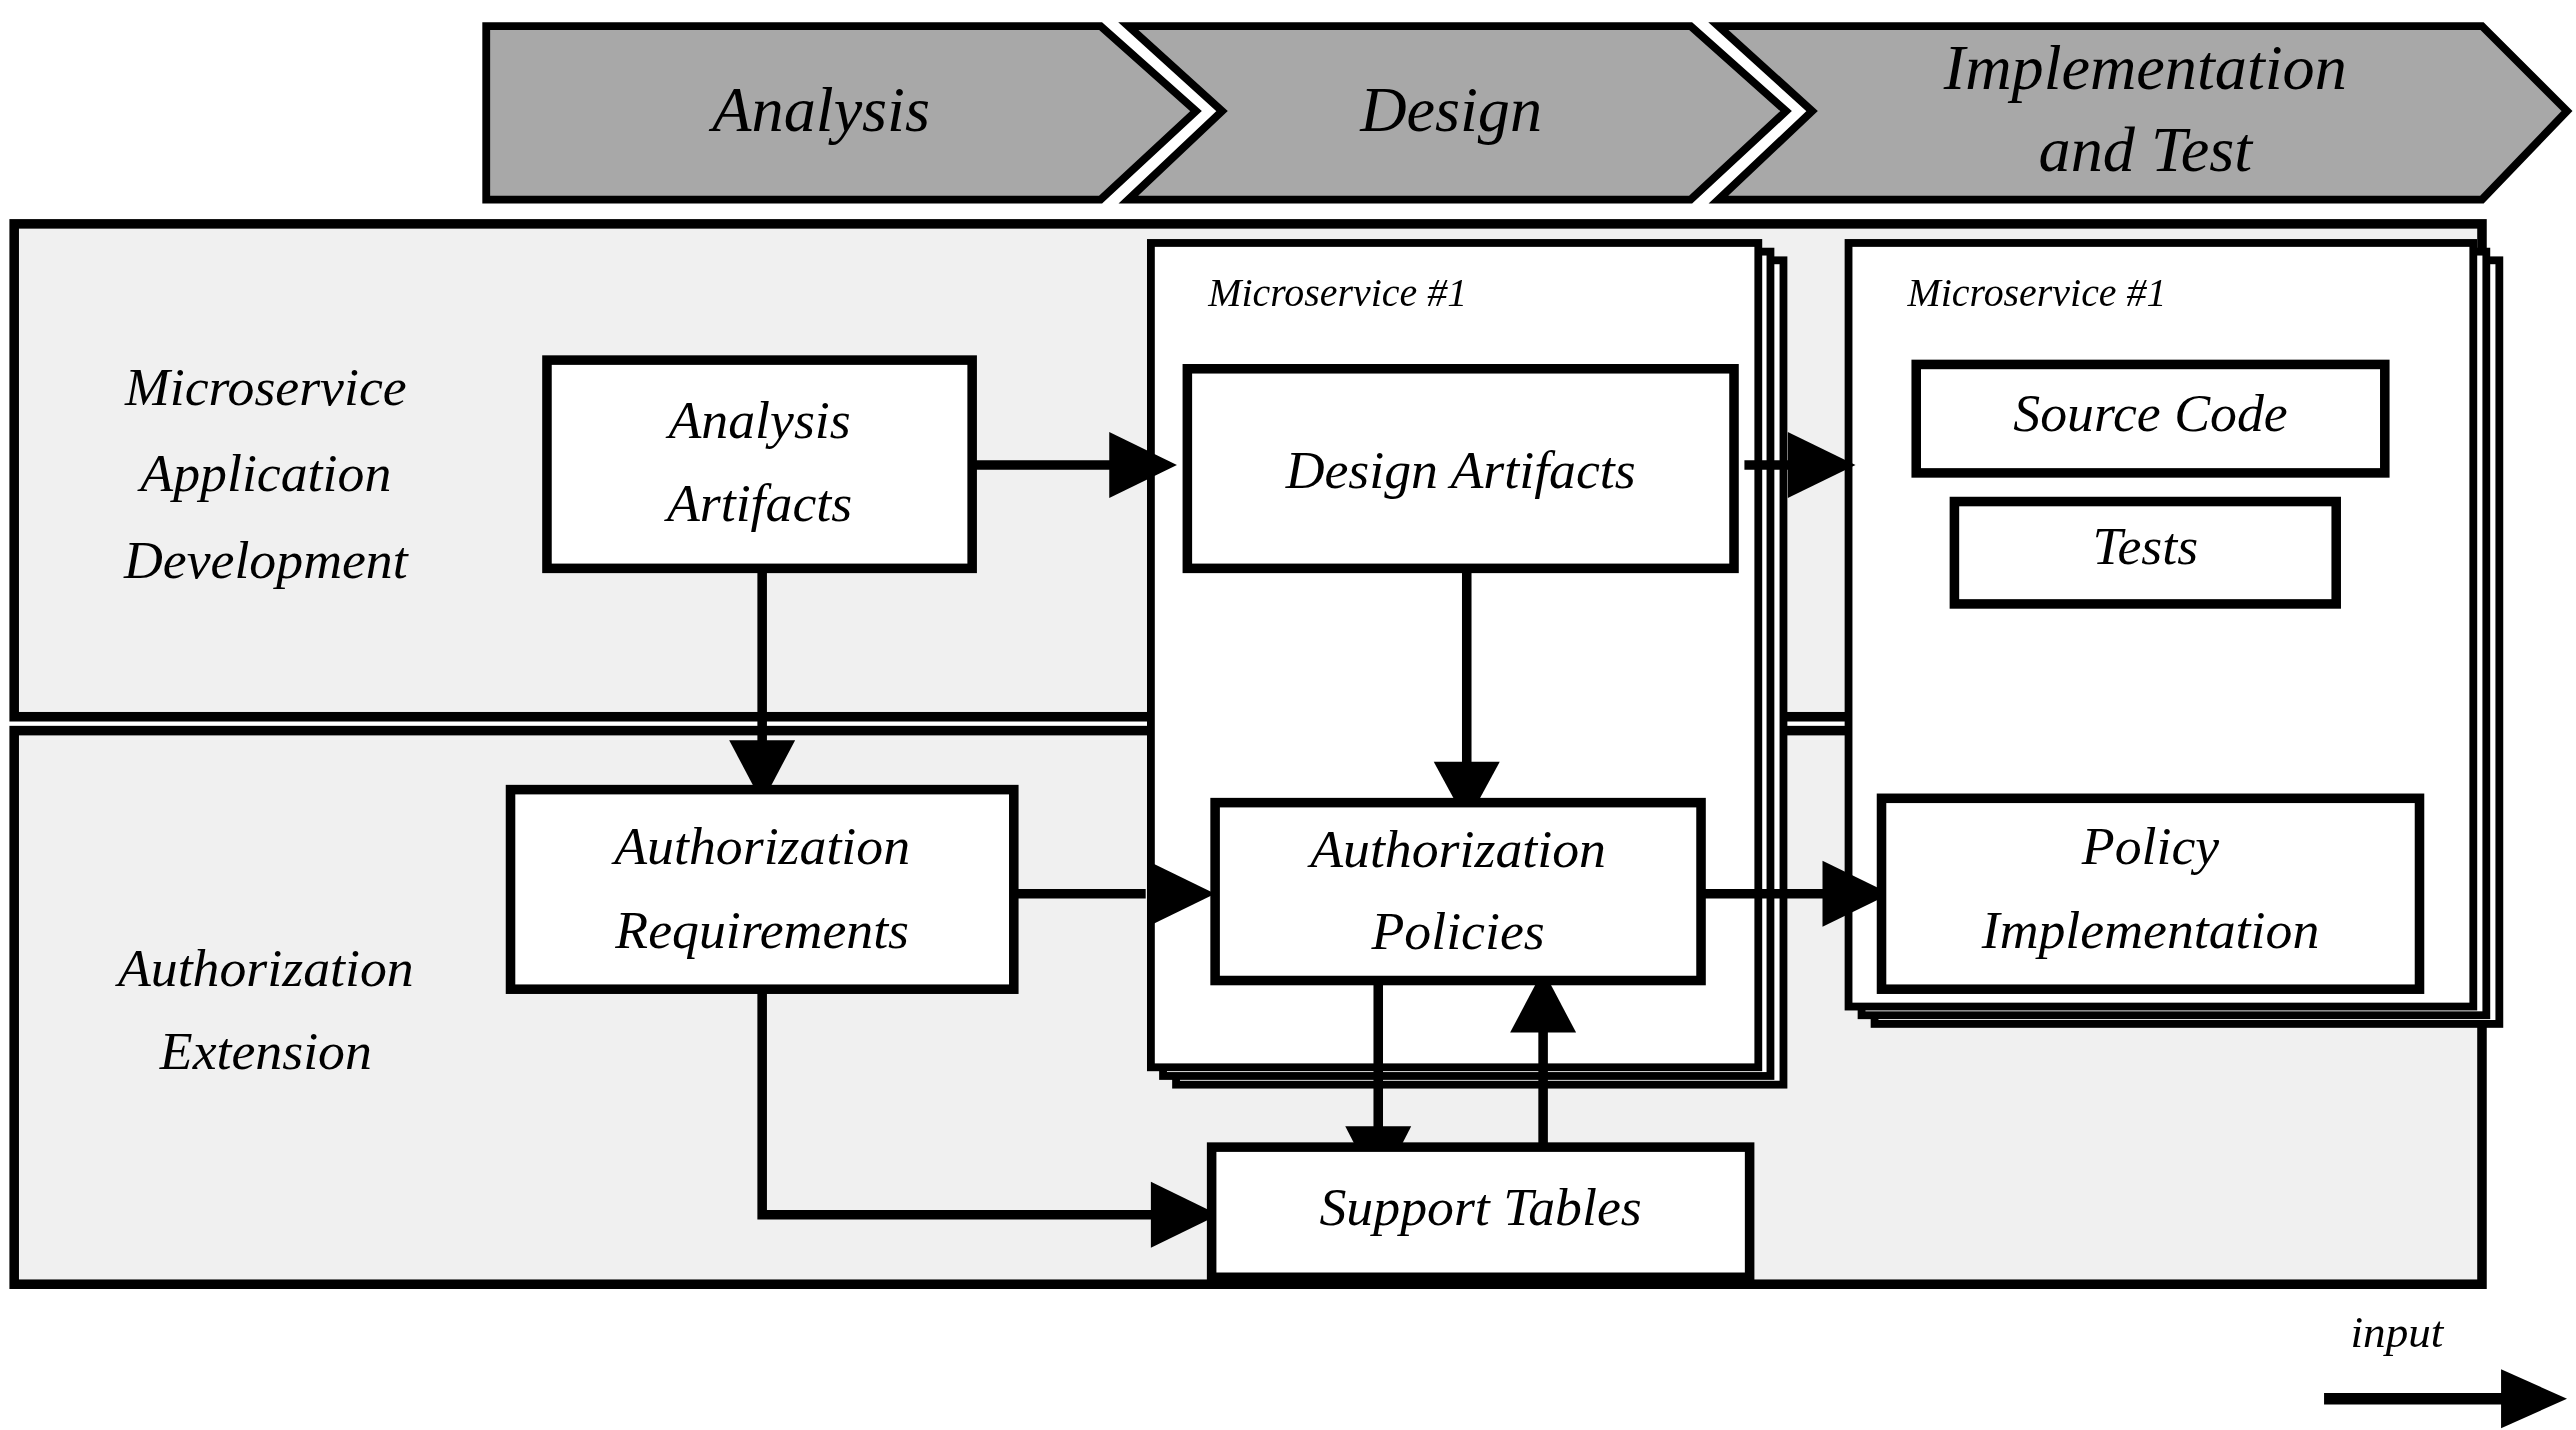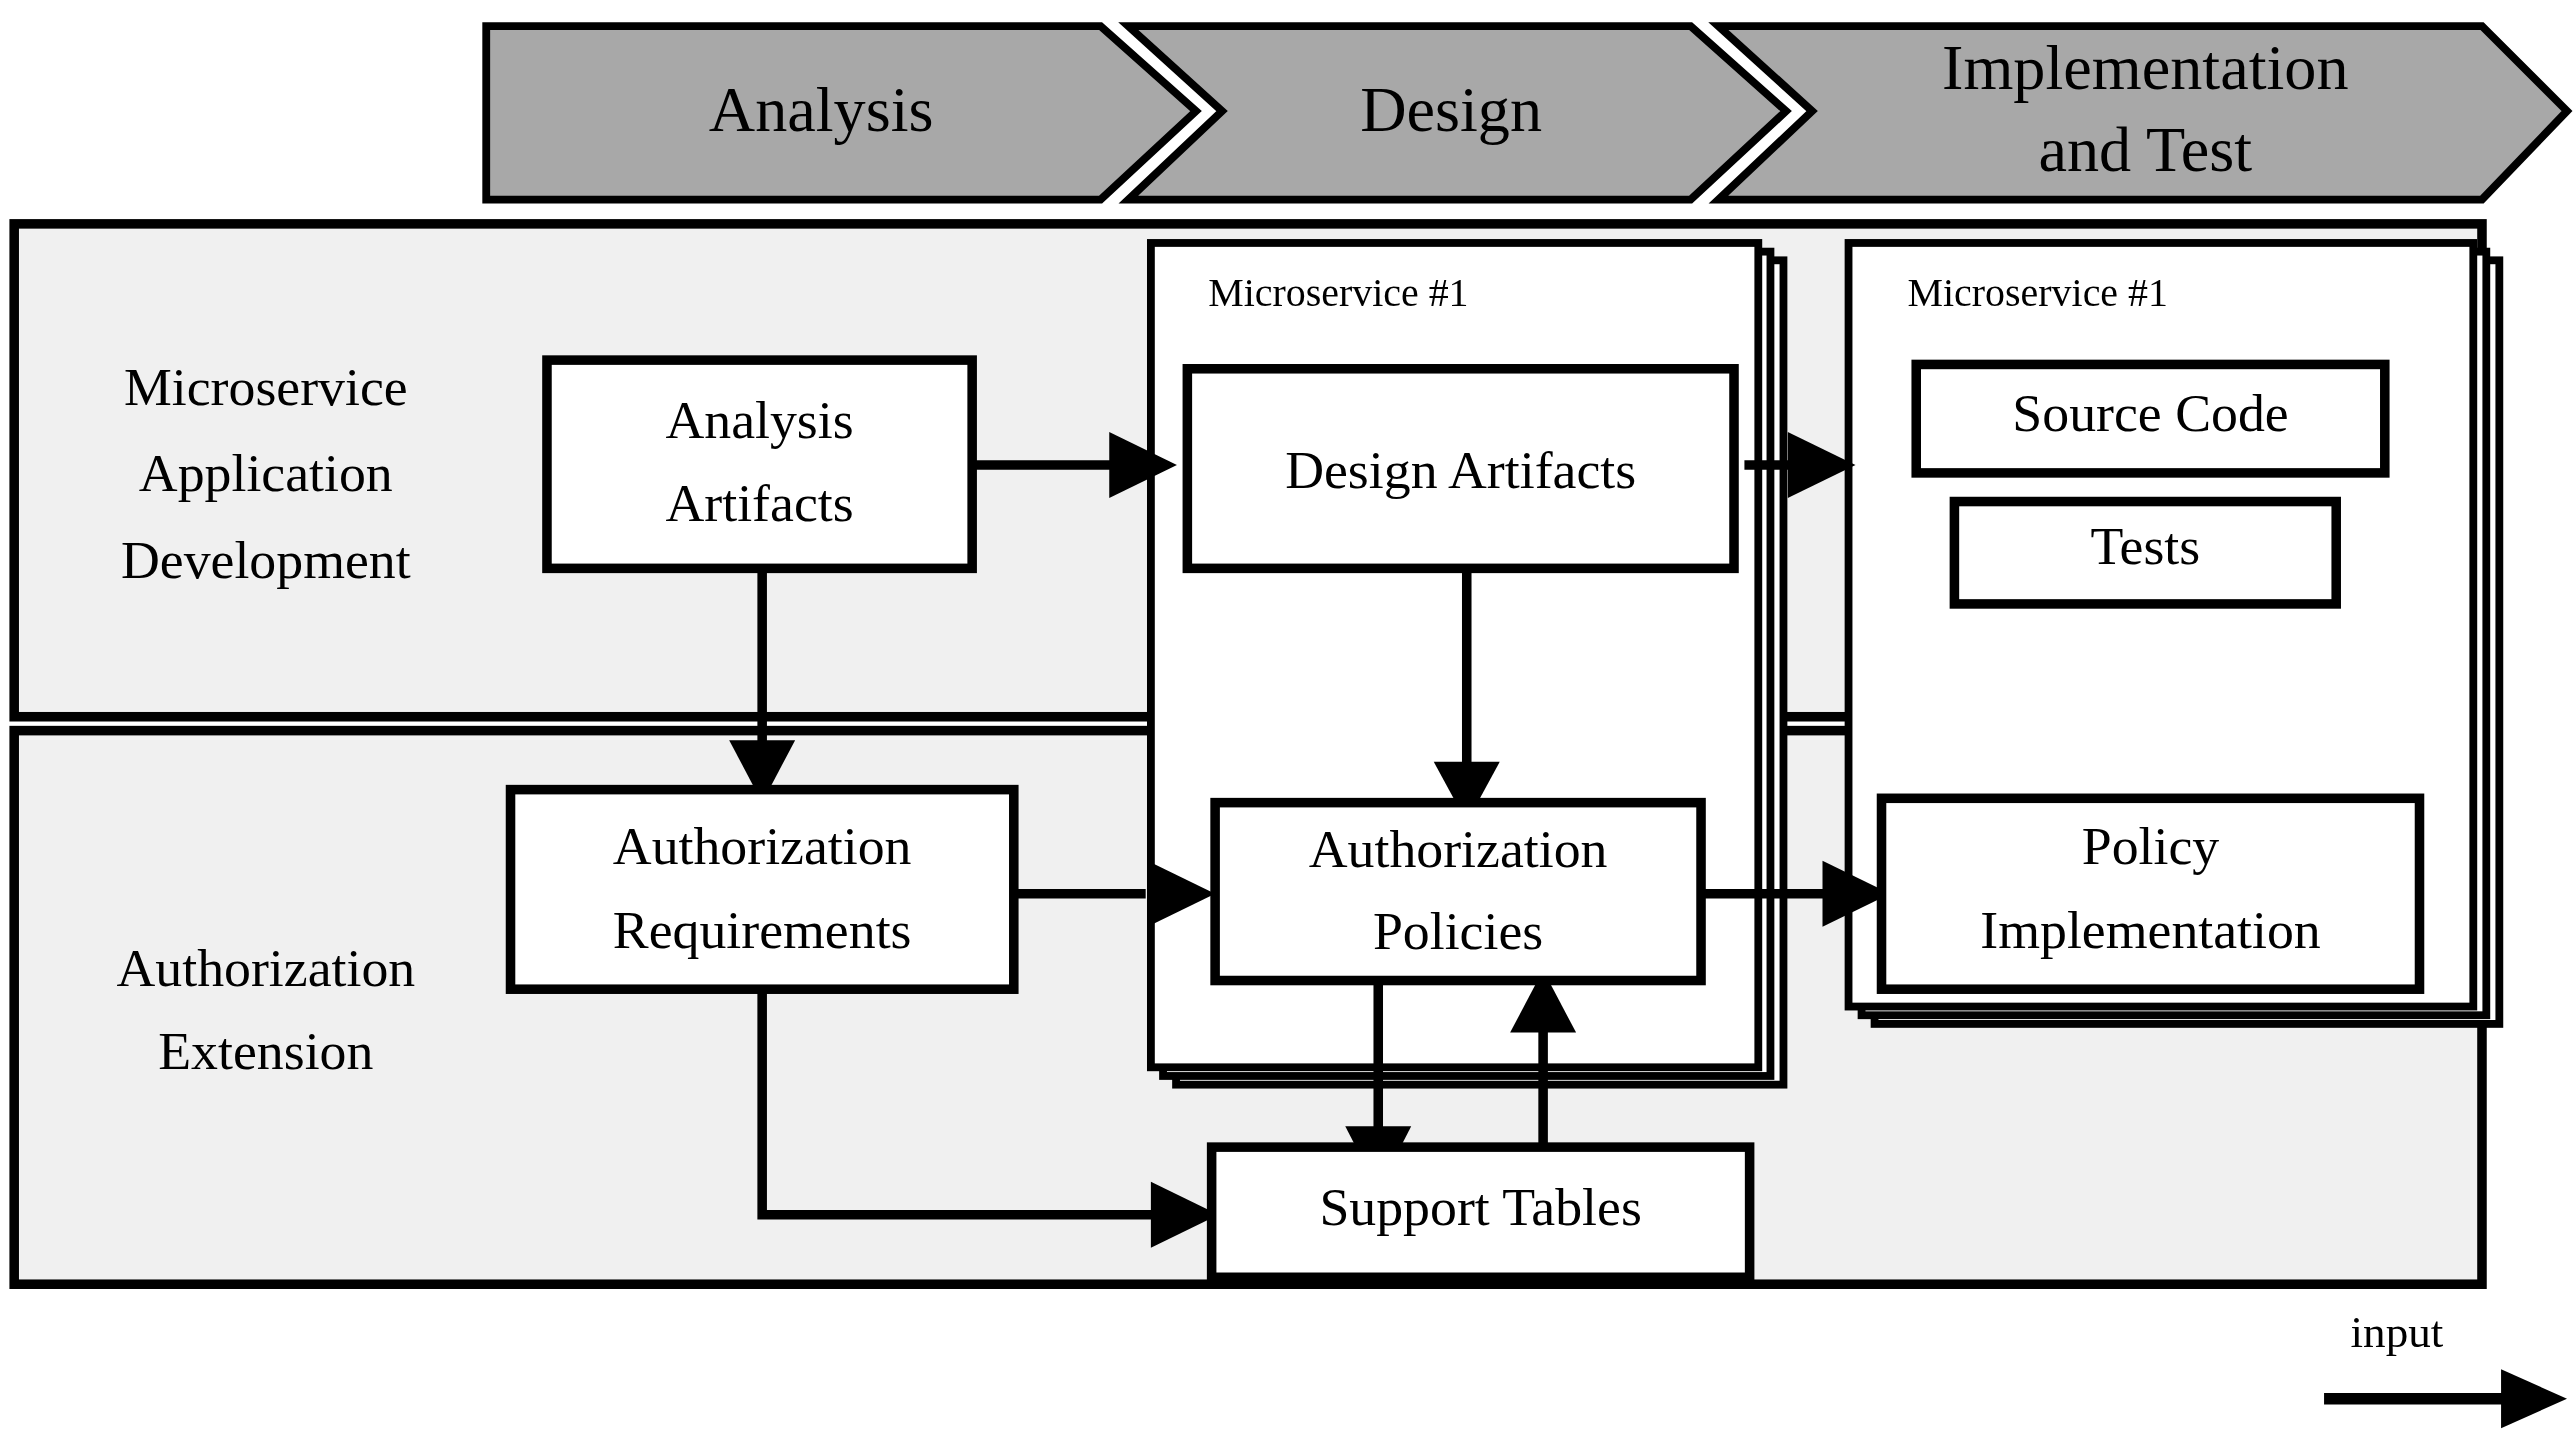--- a/index.html
+++ b/index.html
@@ -11,20 +11,21 @@
     width: 2576px;
     height: 1430px;
     font-family: "Liberation Serif", "DejaVu Serif", serif;
     overflow: hidden;
   }
   #stage {
     position: relative;
     width: 2576px;
     height: 1220px;
     background: #ffffff;
+    font-style: italic;
   }
   svg.layer {
     position: absolute;
     left: 0;
     top: 0;
     width: 2576px;
     height: 1430px;
   }
   .lane-fill   { fill: #f0f0f0; stroke: #000000; stroke-width: 11; }
   .chev-fill   { fill: #a8a8a8; stroke: #000000; stroke-width: 9; }

